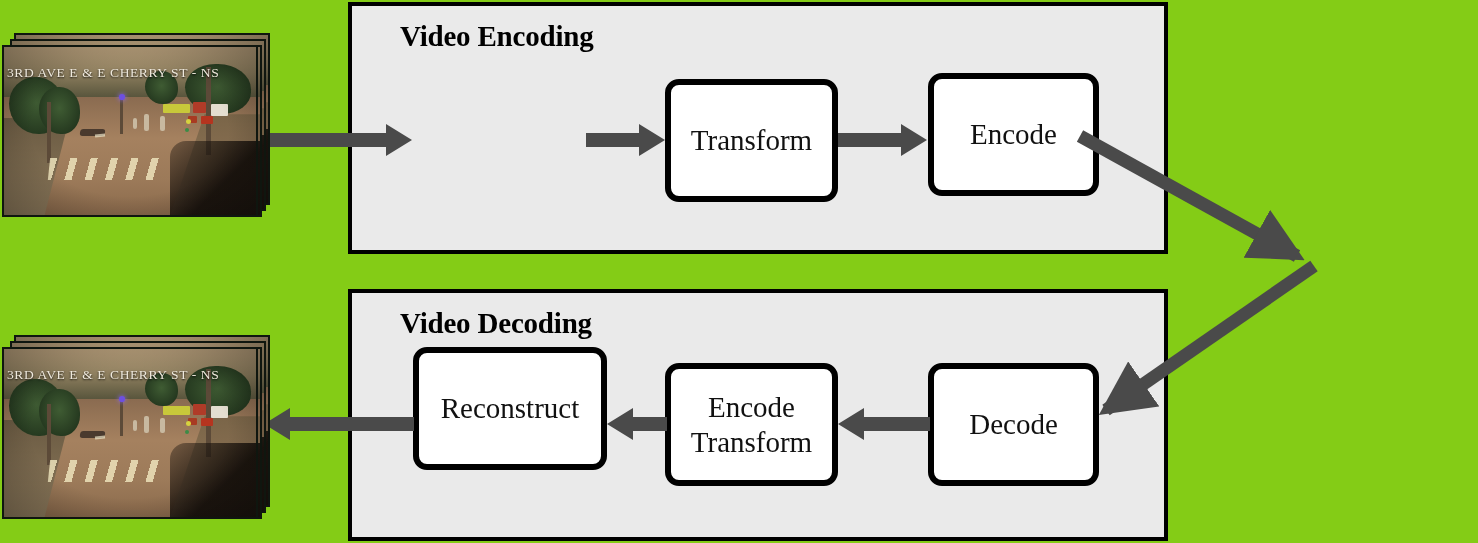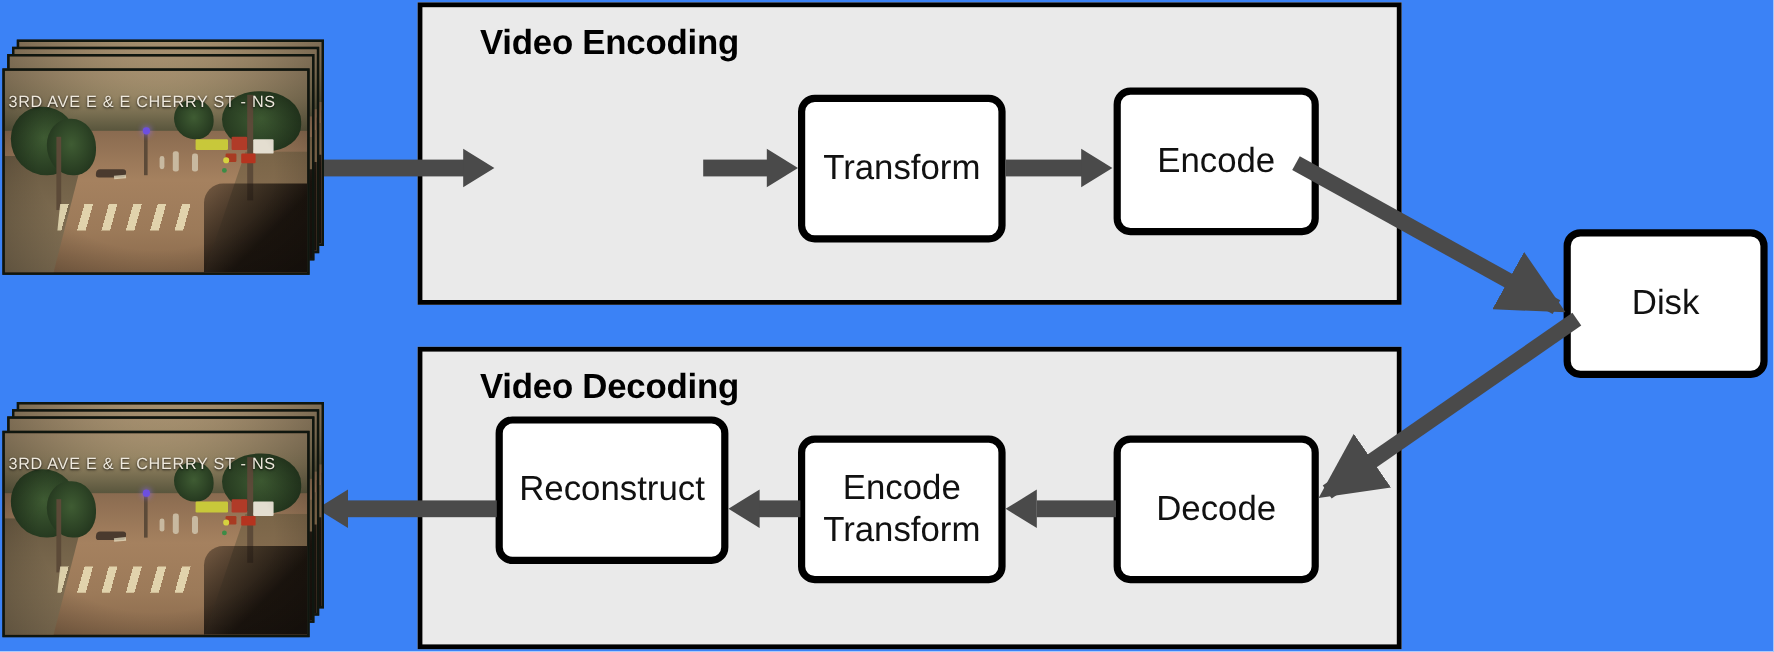--- a/index.html
+++ b/index.html
@@ -7,22 +7,23 @@
     padding: 0;
     background: #ffffff;
   }
   body {
     font-family: "Liberation Sans", sans-serif;
   }
   #canvas {
     position: relative;
     width: 1478px;
     height: 543px;
-    background: #3b82f6;
+    background: #84cc16;
     overflow: hidden;
+    font-family: Liberation Serif, serif;
   }
 
   
   .panel {
     position: absolute;
     background: #eaeaea;
     border: 4px solid #000000;
     box-sizing: border-box;
   }
   #panel-encoding { left: 348px; top: 2px;   width: 820px; height: 252px; }
@@ -143,21 +144,21 @@
     width: 256px;
     height: 172px;
     border: 2px solid #0f160f;
     box-sizing: border-box;
     overflow: hidden;
     background: #2a2018;
   }
   .frame.f1 { left: 12px; top: 0px;  }
   .frame.f2 { left: 8px;  top: 6px;  }
   .frame.f3 { left: 4px;  top: 12px; }
-  .frame.f4 { left: 0px;  top: 24px; }
+  .frame.f4 { left: 0px;  top: 12px; }
 
   .scene { position: absolute; inset: 0; }
   .scene .sky {
     position: absolute; left: 0; top: 0; right: 0; height: 34%;
     background: linear-gradient(180deg,#b9a07c 0%, #8d7e5e 45%, #4a4a33 100%);
   }
   .scene .road {
     position: absolute; left: 0; top: 30%; right: 0; bottom: 0;
     background: linear-gradient(180deg,#8a6b50 0%, #a5815f 35%, #9c7a59 70%, #8a6a4c 100%);
   }
@@ -254,23 +255,20 @@
     <div class="panel-title">Video Decoding</div>
   </div>
 
   <div class="node" id="node-transform">
     <span>Transform</span>
   </div>
   <div class="node" id="node-encode">
     <span>Encode</span>
   </div>
 
-  <div class="node" id="node-disk">
-    <span>Disk</span>
-  </div>
 
   <div class="node" id="node-reconstruct">
     <span>Reconstruct</span>
   </div>
   <div class="node" id="node-inversetransform">
     <span>
       <span>Encode</span><br>
       <span>Transform</span>
     </span>
   </div>

